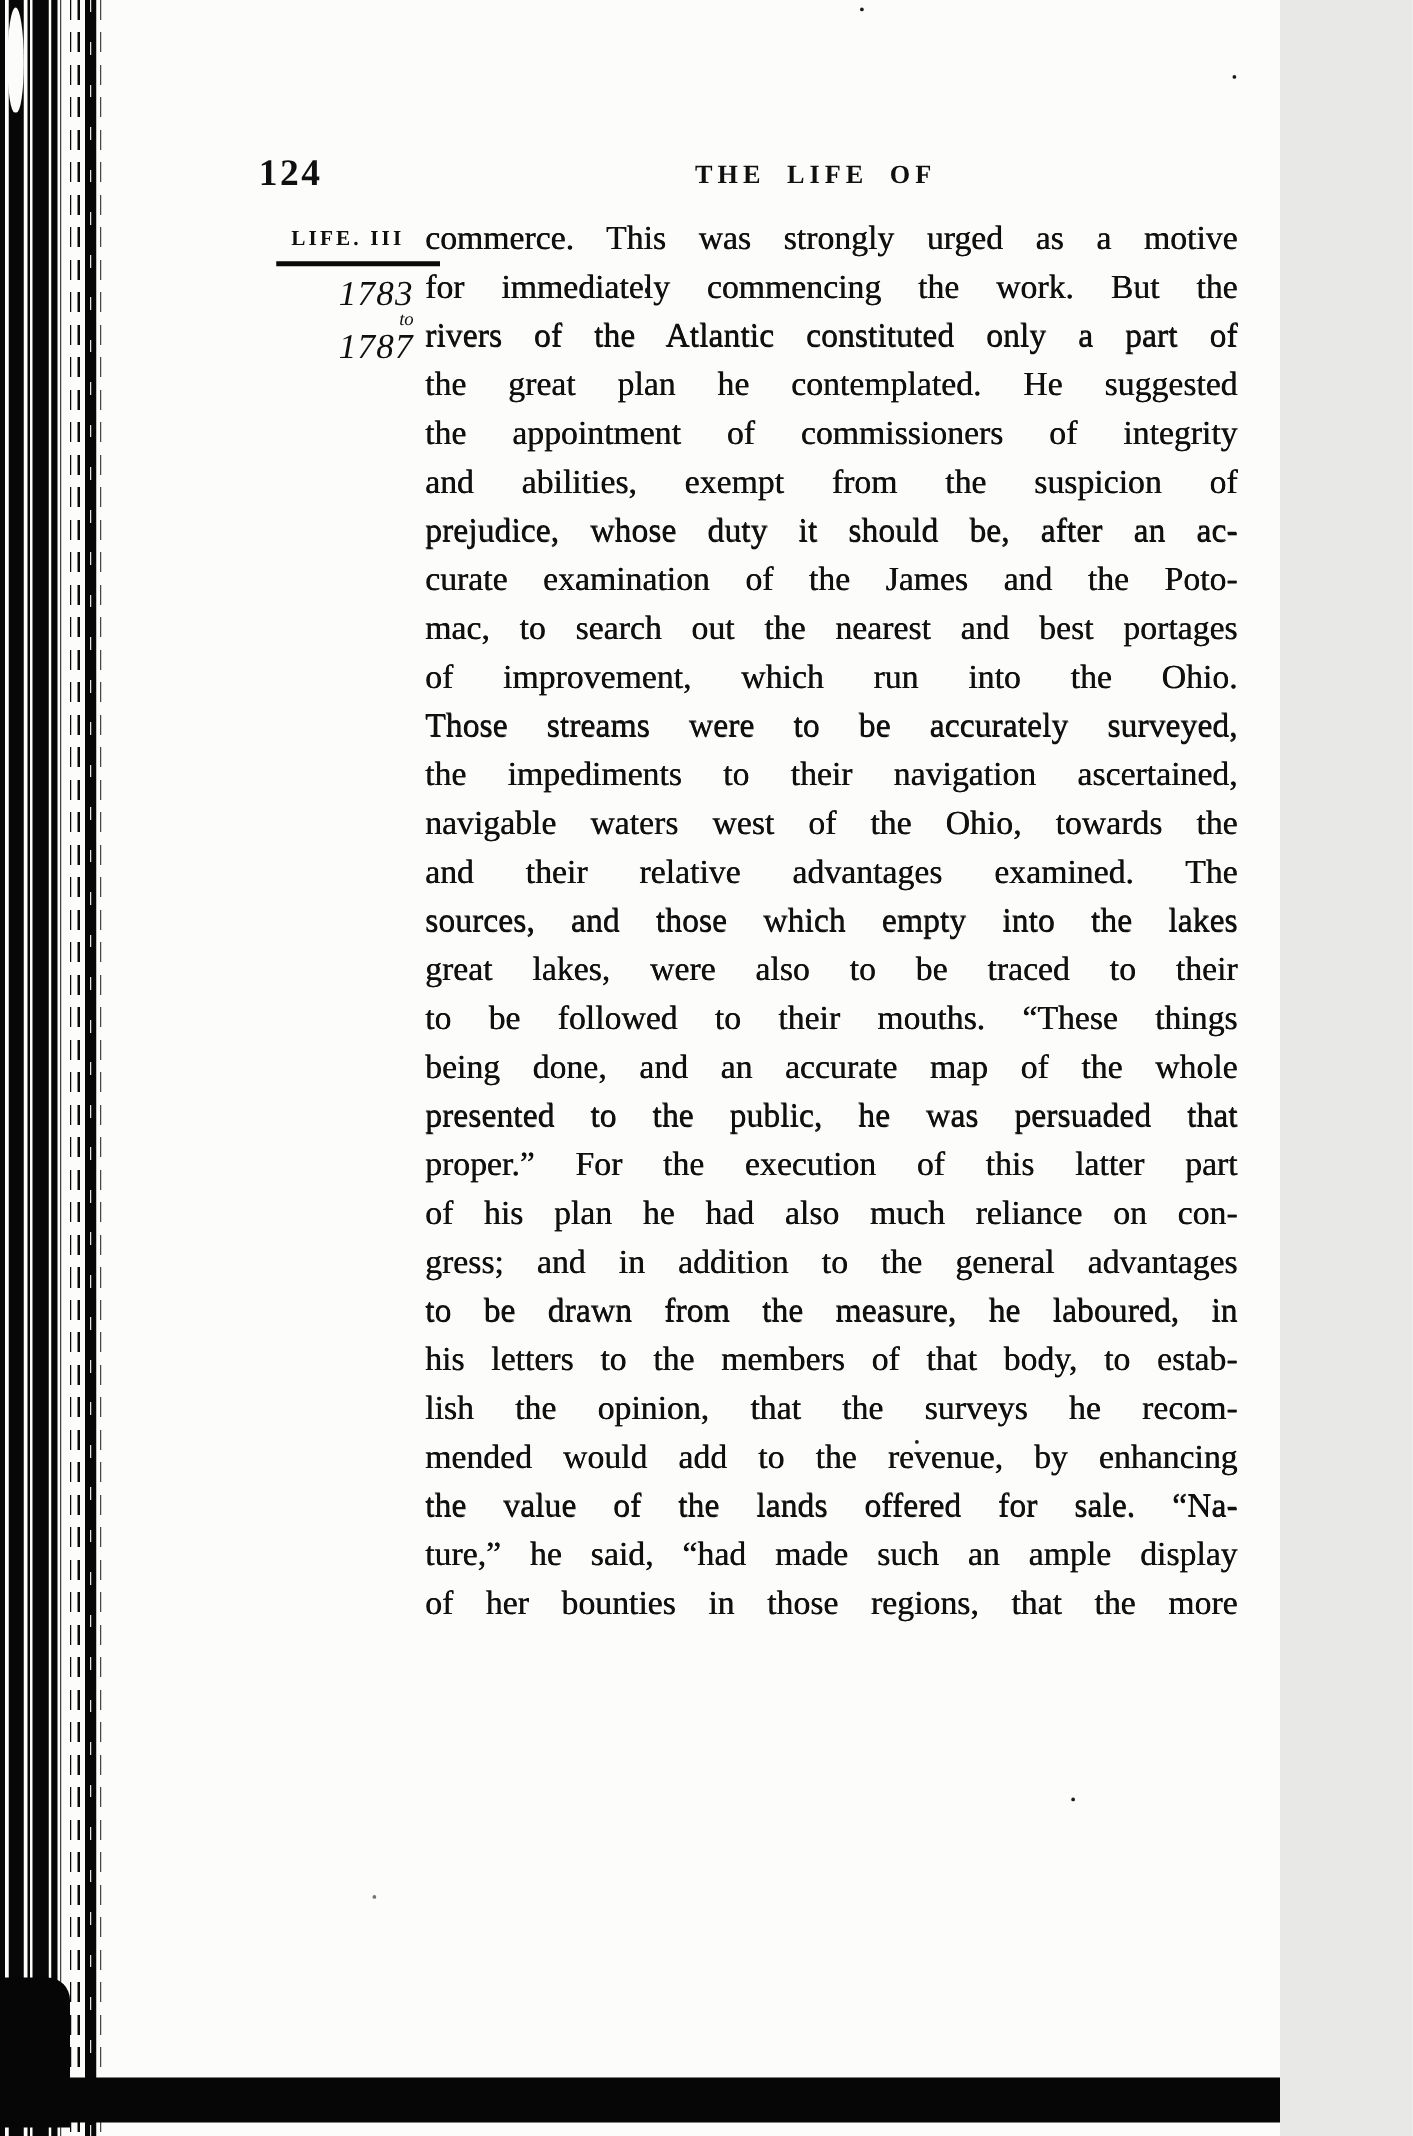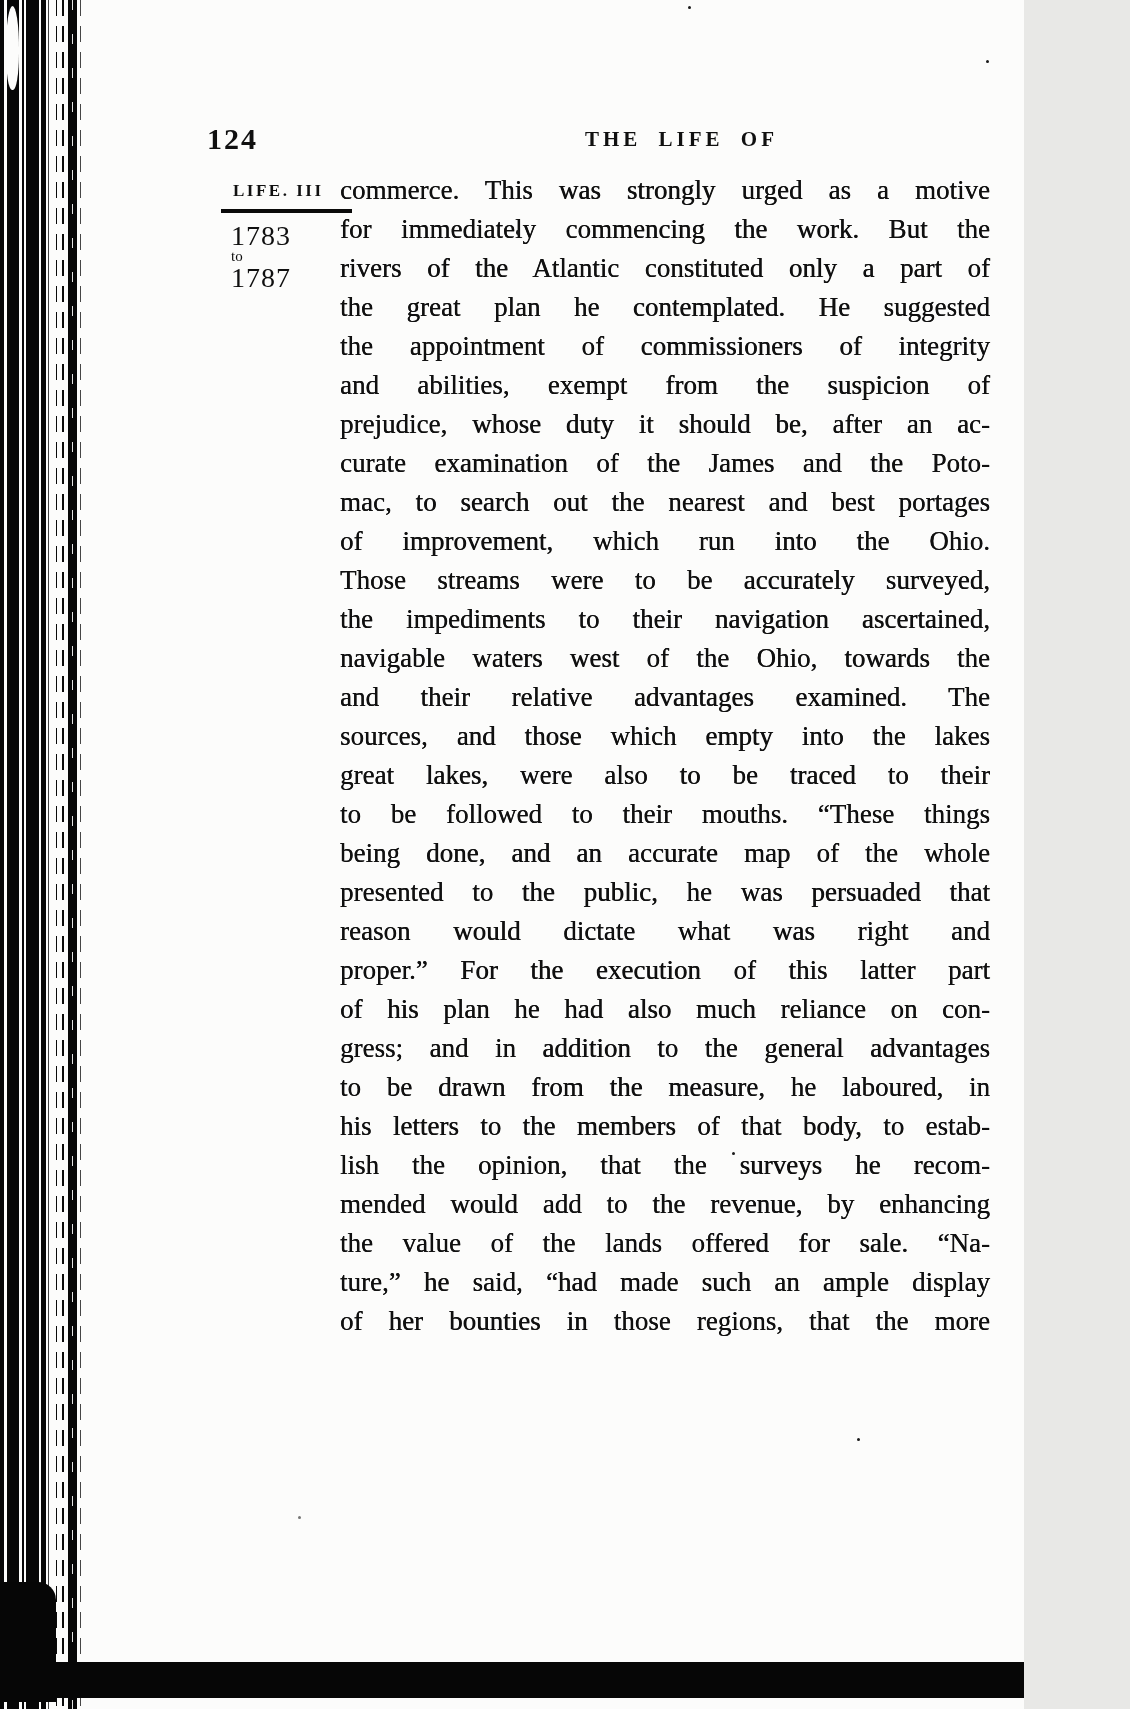--- a/index.html
+++ b/index.html
@@ -36,36 +36,37 @@
   .bottom-left-blob {
     position:absolute; left:0; top:1582px; width:56px; height:120px;
     background:#060606; border-radius:0 18px 0 0;
   }
   
   .page-number {
     position:absolute; left:207px; top:124px;
     font-size:30px; line-height:30px; font-weight:bold; letter-spacing:2px;
   }
   .running-header {
-    position:absolute; left:585px; top:127px;
+    position:absolute; left:556px; top:127px;
     font-size:21px; line-height:24px; font-weight:bold;
     letter-spacing:4px; word-spacing:8px;
   }
   
   .chapter-label {
     position:absolute; left:233px; top:181px;
     font-size:17px; line-height:19px; font-weight:bold; letter-spacing:2.5px;
   }
   .date-rule {
     position:absolute; left:221px; top:209px; width:131px; height:4px;
     background:#0a0a0a;
   }
   .dates {
     position:absolute; left:231px; top:221px; width:100px;
-    text-align:left;
+    text-align:right;
+    font-style:italic;
   }
   .date-year { font-size:28px; line-height:29px; letter-spacing:1px; }
   .date-connector { font-size:15px; line-height:13px; }
   
   .body-text {
     position:absolute; left:340px; top:171px; width:650px;
   }
   .bodyline {
     font-size:27px; line-height:39px; height:39px;
     text-align:justify; text-align-last:justify;
@@ -121,21 +122,20 @@
       <div class="bodyline">of improvement, which run into the Ohio.</div>
       <div class="bodyline">Those streams were to be accurately surveyed,</div>
       <div class="bodyline">the impediments to their navigation ascertained,</div>
       <div class="bodyline">navigable waters west of the Ohio, towards the</div>
       <div class="bodyline">and their relative advantages examined. The</div>
       <div class="bodyline">sources, and those which empty into the lakes</div>
       <div class="bodyline">great lakes, were also to be traced to their</div>
       <div class="bodyline">to be followed to their mouths. “These things</div>
       <div class="bodyline">being done, and an accurate map of the whole</div>
       <div class="bodyline">presented to the public, he was persuaded that</div>
-      <div class="bodyline">reason would dictate what was right and</div>
       <div class="bodyline">proper.” For the execution of this latter part</div>
       <div class="bodyline">of his plan he had also much reliance on con-</div>
       <div class="bodyline">gress; and in addition to the general advantages</div>
       <div class="bodyline">to be drawn from the measure, he laboured, in</div>
       <div class="bodyline">his letters to the members of that body, to estab-</div>
       <div class="bodyline">lish the opinion, that the surveys he recom-</div>
       <div class="bodyline">mended would add to the revenue, by enhancing</div>
       <div class="bodyline">the value of the lands offered for sale. “Na-</div>
       <div class="bodyline">ture,” he said, “had made such an ample display</div>
       <div class="bodyline">of her bounties in those regions, that the more</div>

